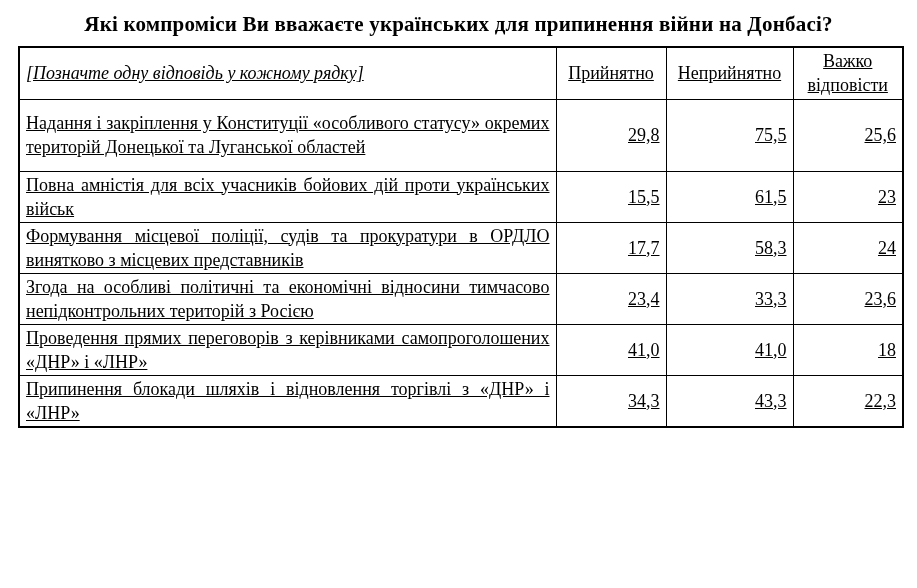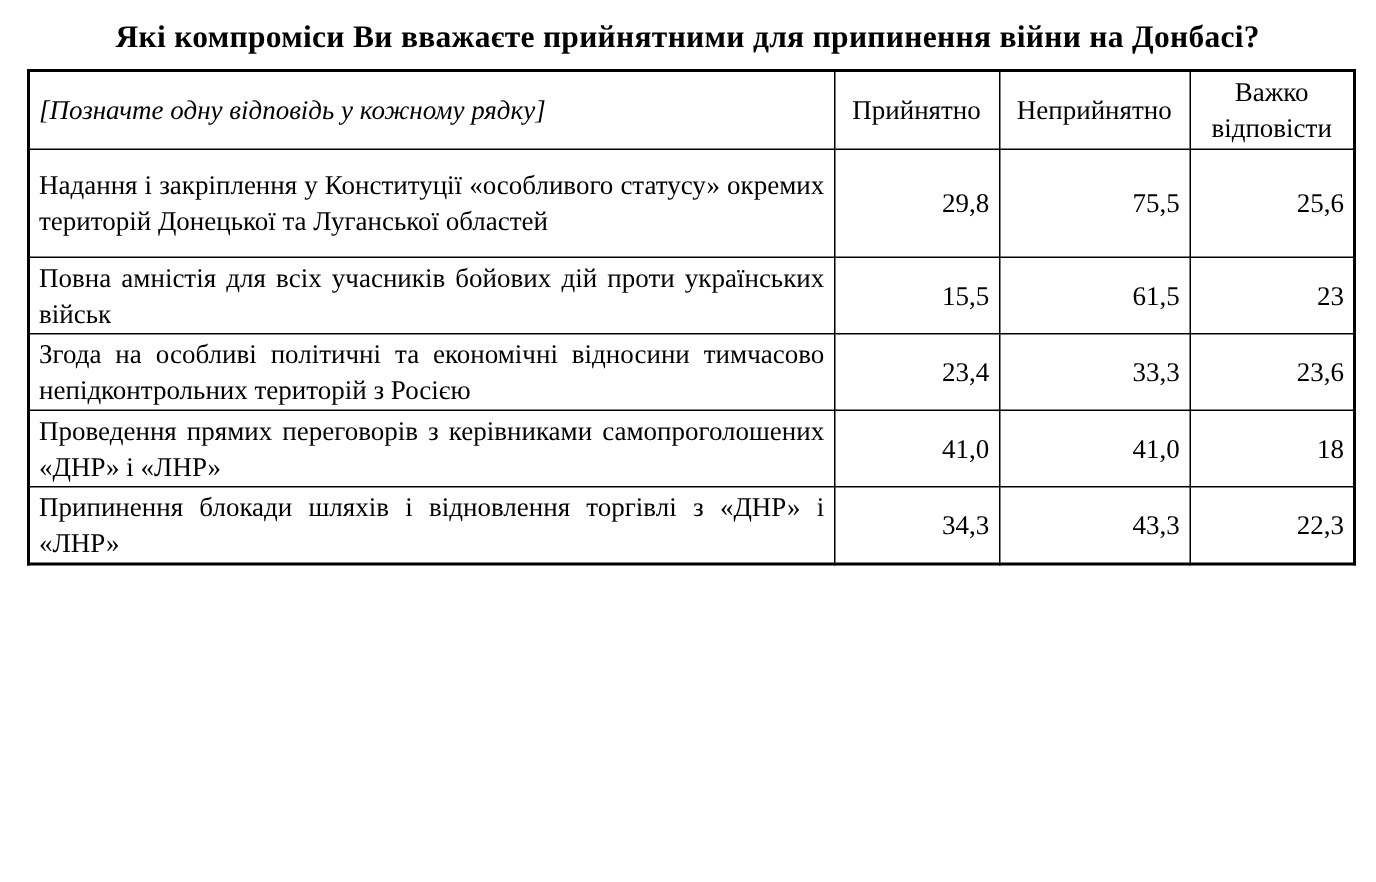--- a/index.html
+++ b/index.html
@@ -21,20 +21,21 @@
     line-height: 26px;
     margin: 11px 14px 9px 14px;
     letter-spacing: 0.2px;
   }
   table.survey {
     border-collapse: collapse;
     table-layout: fixed;
     margin-left: 18px;
     width: 884px;
     border: 2px solid #000000;
+    text-decoration: underline;
   }
   table.survey td, table.survey th {
     border: 1px solid #000000;
     font-size: 18px;
     line-height: 24px;
     font-weight: normal;
     padding: 1px 6px;
     vertical-align: middle;
     overflow: hidden;
   }
@@ -55,21 +56,21 @@
     text-align: right;
   }
   tr.h-header { height: 52px; }
   tr.h-tall   { height: 72px; }
   tr.h-std    { height: 48px; }
   tr.h-last   { height: 51px; }
 </style>
 </head>
 <body>
 
-<div class="page-title">Які компроміси Ви вважаєте прийнятними для припинення війни на Донбасі?</div>
+<div class="page-title">Які компроміси Ви вважаєте українських для припинення війни на Донбасі?</div>
 
 <table class="survey">
   <colgroup>
     <col style="width:537px">
     <col style="width:110px">
     <col style="width:127px">
     <col style="width:110px">
   </colgroup>
   <tbody>
     <tr class="h-header">
@@ -89,20 +90,26 @@
 
 
     <tr class="h-std">
       <td class="row-label">Повна амністія для всіх учасників бойових дій проти українських військ</td>
       <td class="row-value">15,5</td>
       <td class="row-value">61,5</td>
       <td class="row-value">23</td>
     </tr>
 
 
+    <tr class="h-std">
+      <td class="row-label">Формування місцевої поліції, судів та прокуратури в ОРДЛО винятково з місцевих представників</td>
+      <td class="row-value">17,7</td>
+      <td class="row-value">58,3</td>
+      <td class="row-value">24</td>
+    </tr>
 
     <tr class="h-std">
       <td class="row-label">Згода на особливі політичні та економічні відносини тимчасово непідконтрольних територій з Росією</td>
       <td class="row-value">23,4</td>
       <td class="row-value">33,3</td>
       <td class="row-value">23,6</td>
     </tr>
 
     <tr class="h-last">
       <td class="row-label">Проведення прямих переговорів з керівниками самопроголошених «ДНР» і «ЛНР»</td>

